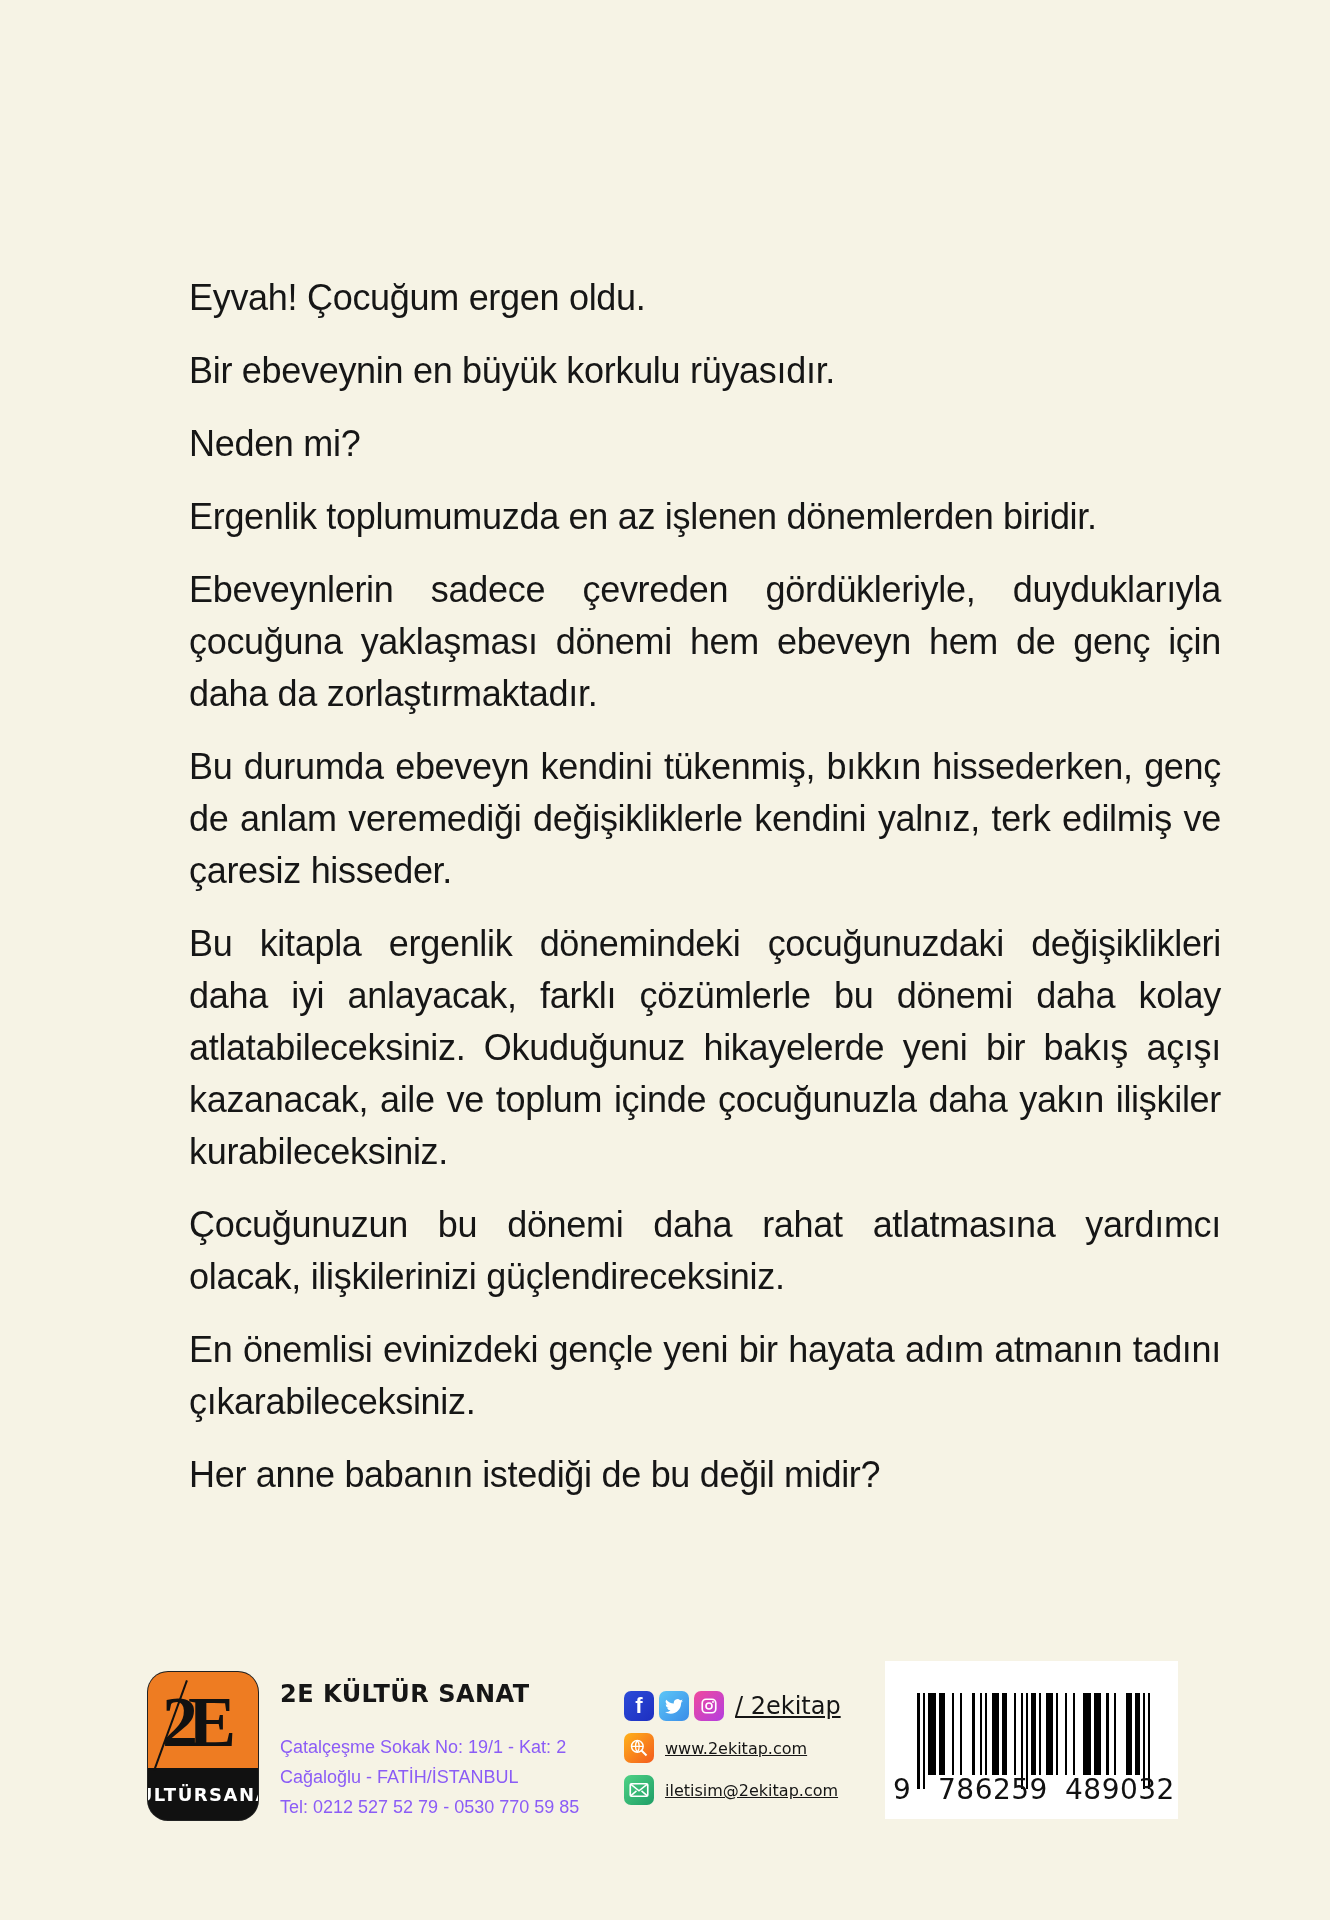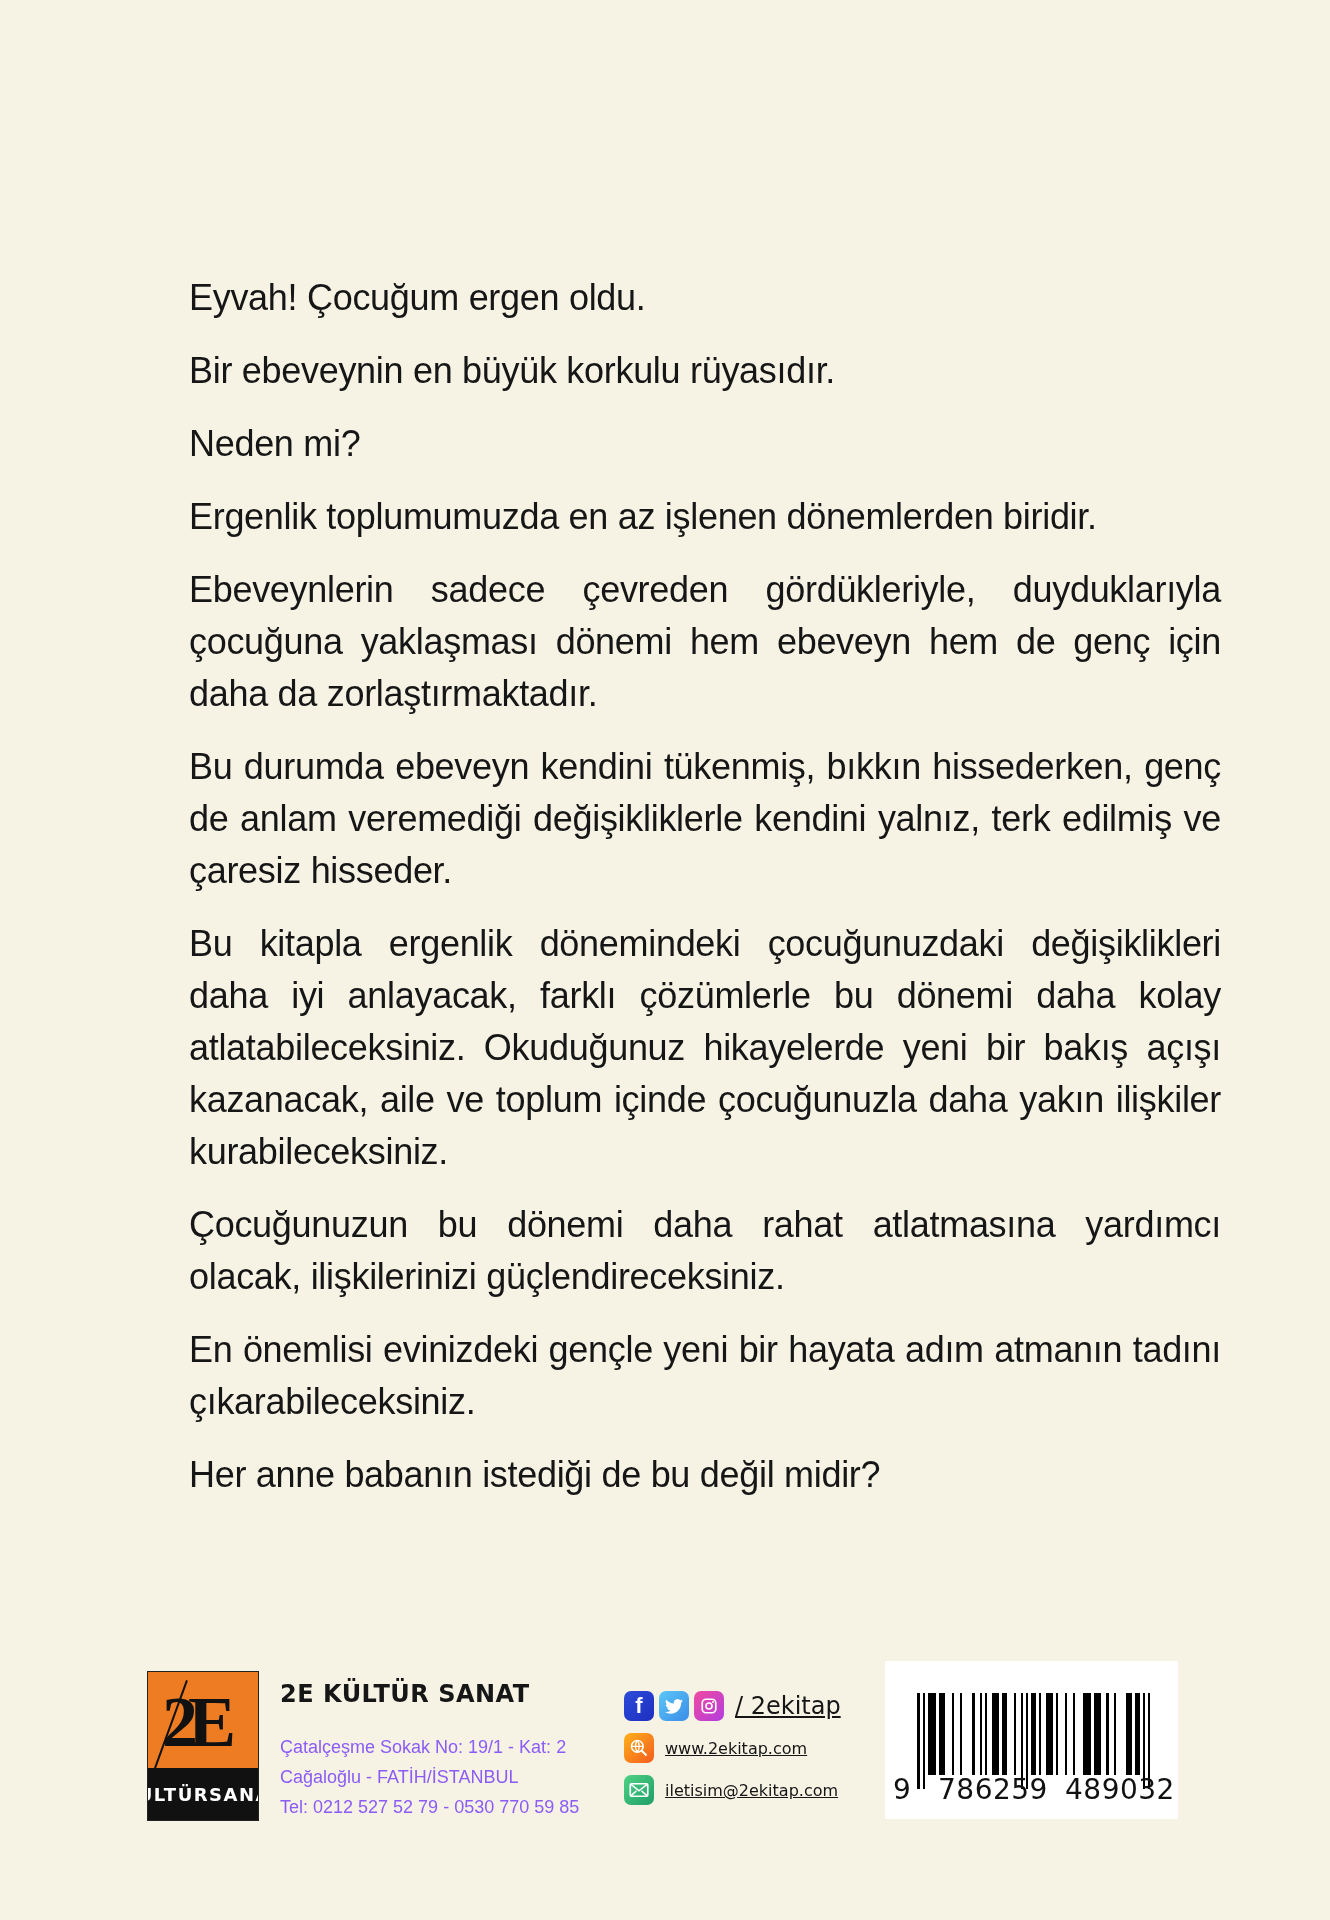--- a/index.html
+++ b/index.html
@@ -17,21 +17,21 @@
     margin: 0 0 21px 0;
     font-size: 36px; line-height: 52px;
     text-align: justify;
     letter-spacing: -0.3px;
   }
   .blurb p.single { text-align: left; }
 
   
   .logo {
     position: absolute; left: 148px; top: 1672px; width: 110px; height: 148px;
-    border-radius: 0; overflow: hidden; background: #111;
+    border-radius: 20px; overflow: hidden; background: #111;
     box-shadow: 0 0 0 1px #222;
   }
   .logo .top {
     height: 96px; background: #ee7c22; position: relative;
   }
   .logo .mark {
     position: absolute; left: 14px; top: 10px; font-family: "Liberation Serif", serif;
     font-size: 72px; font-weight: bold; color: #111; line-height: 80px; letter-spacing: -10px;
   }
   .logo .slash {

